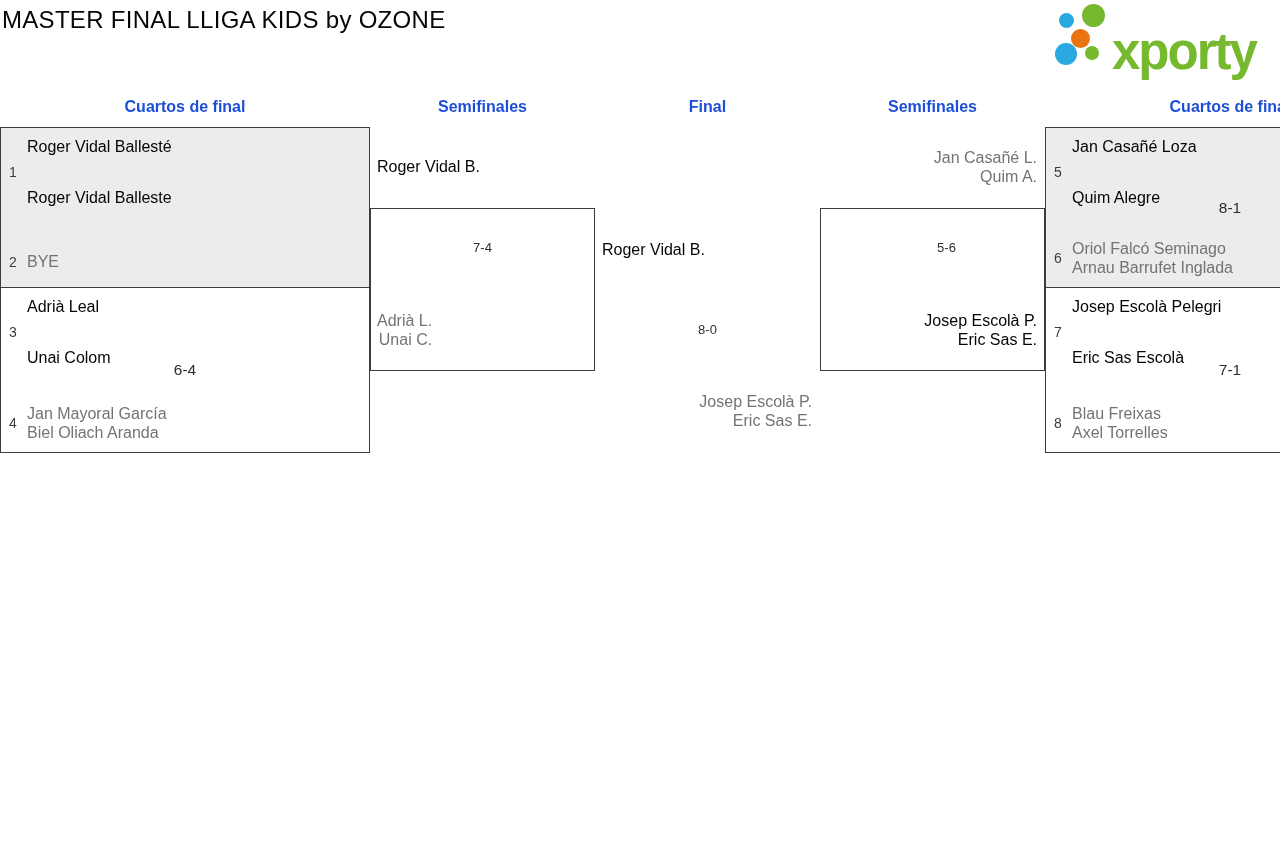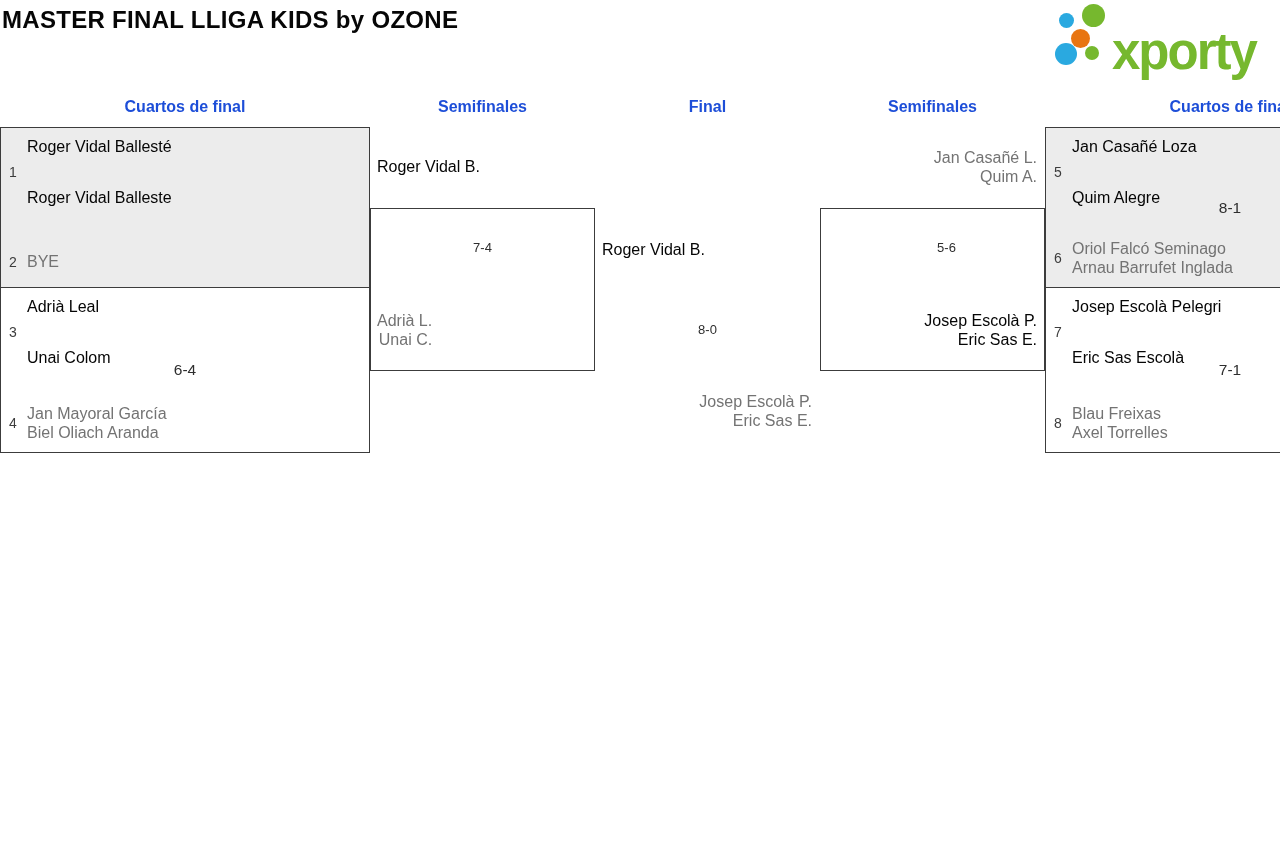--- a/index.html
+++ b/index.html
@@ -5,21 +5,21 @@
   * { margin:0; padding:0; box-sizing:border-box; }
   html,body { background:#fff; }
   body { font-family:"Liberation Sans", sans-serif; color:#000; }
 
   .stage {
     position:relative; width:1280px; height:862px;
     background:#fff; overflow:hidden;
   }
 
   
-  .title { position:absolute; left:2px; top:3px; font-weight:700;
+  .title { position:absolute; left:2px; top:3px; font-weight:400;
            font-size:24px; line-height:33px; letter-spacing:.3px; color:#060606; }
 
   .logo { position:absolute; left:1050px; top:0; width:230px; height:76px; cursor:pointer; }
   .dot  { position:absolute; border-radius:50%; }
   .d-blue-s  { left:9px;  top:13px; width:15px; height:15px; }
   .d-green-b { left:32px; top:4px;  width:23px; height:23px; }
   .d-orange  { left:21px; top:29px; width:19px; height:19px; }
   .d-blue-b  { left:5px;  top:43px; width:22px; height:22px; }
   .d-green-s { left:35px; top:46px; width:14px; height:14px; }
   .logo-text { position:absolute; left:62px; top:6px; font-size:51px; font-weight:700;

